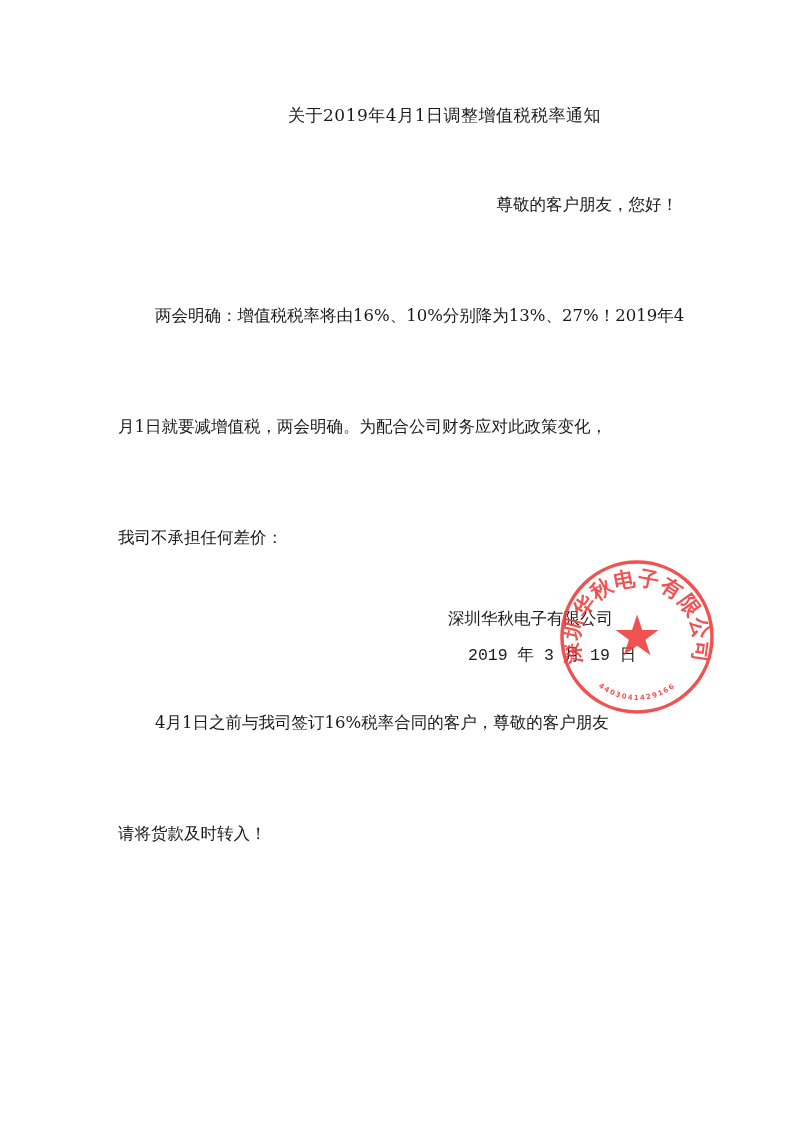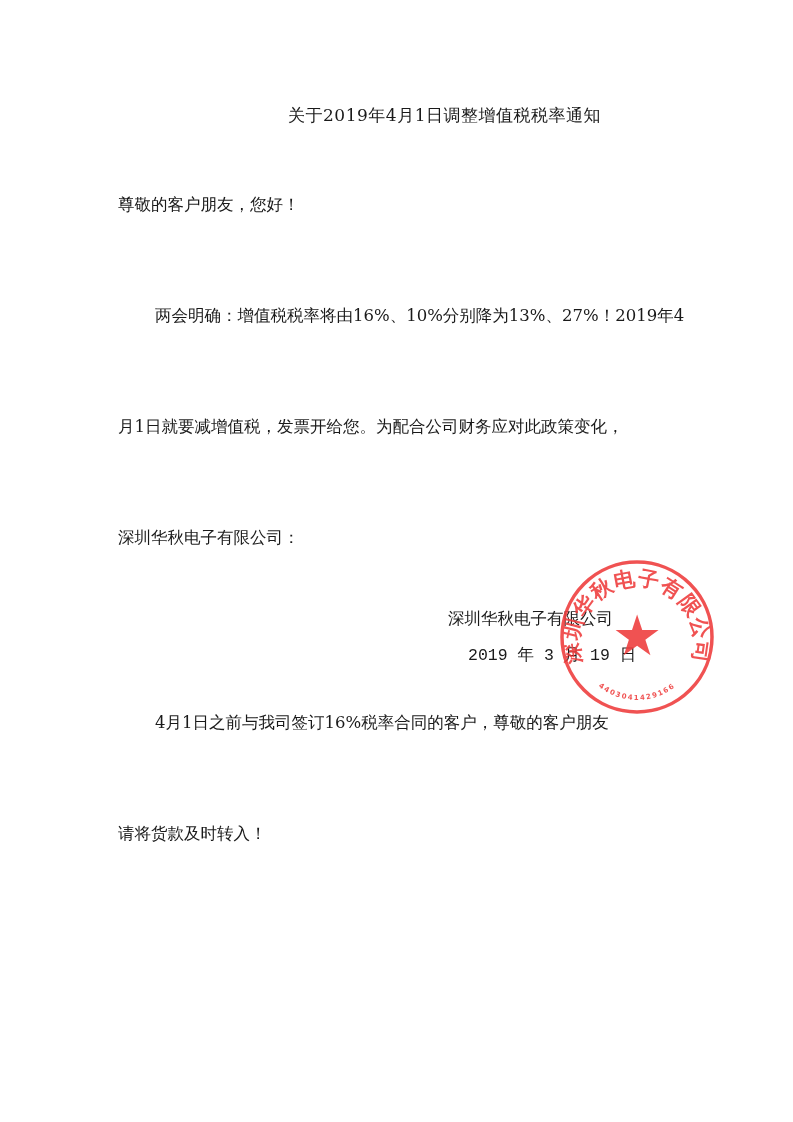--- a/index.html
+++ b/index.html
@@ -45,21 +45,21 @@
     margin: 0;
     white-space: pre-wrap;
   }
   .body-text .indent {
     text-indent: 37px;
   }
   .line {
     display: block;
     white-space: nowrap;
   }
-  .greeting { margin-bottom: 0; }
+  .greeting { margin-bottom: 0; text-align: right; }
 
   .signature {
     position: absolute;
     left: 448px;
     top: 600px;
     font-size: 16.5px;
     line-height: 37px;
     z-index: 1;
   }
   .signature .company { display: block; }
@@ -80,22 +80,22 @@
 
 <div class="page">
 
   <div class="title">关于2019年4月1日调整增值税税率通知</div>
 
   <div class="body-text">
     <p class="greeting">尊敬的客户朋友，您好！</p>
 
     <p class="indent">
       <span class="line">两会明确：增值税税率将由16%、10%分别降为13%、27%！2019年4</span>
-      <span class="line" style="text-indent:0">月1日就要减增值税，发票开给您。为配合公司财务应对此政策变化，</span>
-      <span class="line" style="text-indent:0">深圳华秋电子有限公司：</span>
+      <span class="line" style="text-indent:0">月1日就要减增值税，两会明确。为配合公司财务应对此政策变化，</span>
+      <span class="line" style="text-indent:0">我司不承担任何差价：</span>
     </p>
 
     <p class="indent">
       <span class="line">4月1日之前与我司签订16%税率合同的客户，尊敬的客户朋友</span>
       <span class="line" style="text-indent:0">请将货款及时转入！</span>
     </p>
 
   </div>
 
   <div class="signature">

